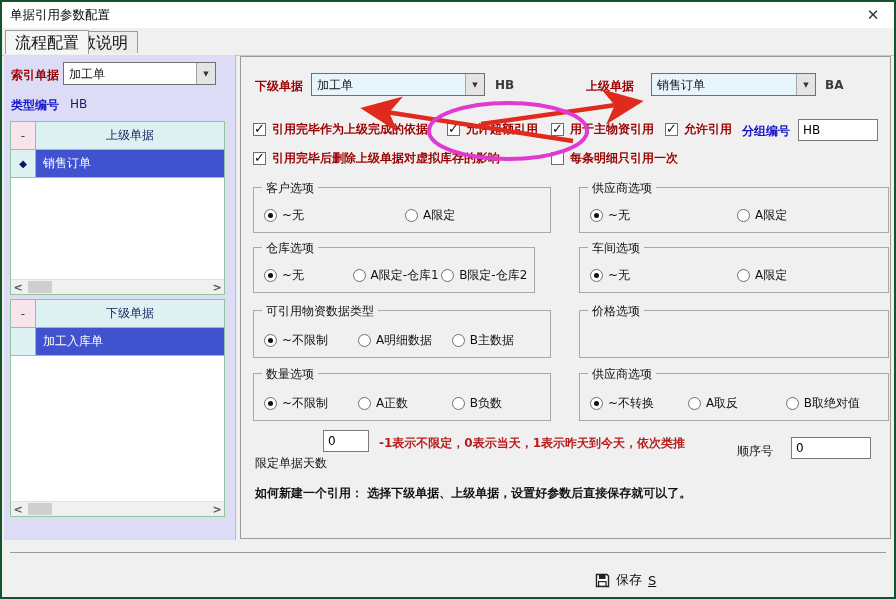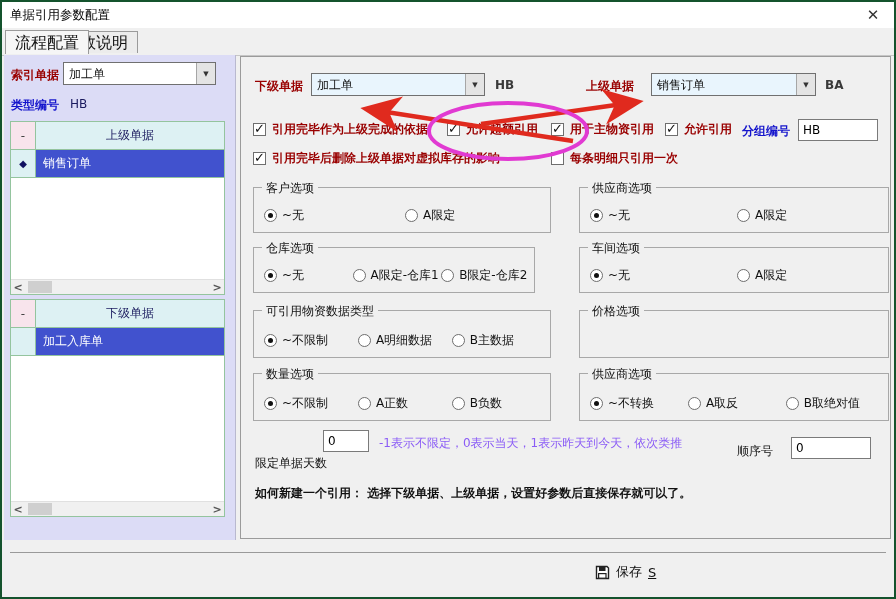--- a/index.html
+++ b/index.html
@@ -54,28 +54,28 @@
   
   .gbox{position:absolute;box-sizing:border-box;border:1px solid #a8a8a8;background:#f0f0f0;}
   .gtitle{position:absolute;top:-8px;left:8px;background:#f0f0f0;padding:0 4px;color:#111;white-space:nowrap;}
   .opts{position:absolute;left:10px;right:4px;top:19px;display:flex;}
   .opt{display:flex;gap:5px;align-items:center;white-space:nowrap;}
   .opts-2 .opt{width:50%;}
   .opts-3 .opt{width:33.3%;}
   .rad{width:13px;height:13px;box-sizing:border-box;border:1px solid #6e6e6e;border-radius:50%;background:#fff;position:relative;flex:none;}
   .rad[data-checked="true"]::after{content:"";position:absolute;left:3px;top:3px;width:5px;height:5px;border-radius:50%;background:#111;}
   .optlbl{color:#111;}
-  .hint{color:#8b5cf6;white-space:nowrap;}
+  .hint{color:#b91c1c;white-space:nowrap;font-weight:bold;}
   .instr{position:absolute;left:14px;color:#111;white-space:nowrap;font-weight:bold;}
   
   .footer{position:absolute;left:0;right:0;top:538px;bottom:0;background:#f0f0f0;}
   .fline{position:absolute;left:8px;right:8px;top:12px;border-top:1px solid #9a9a9a;}
   .fbtn{position:absolute;top:20px;height:24px;display:flex;align-items:center;gap:6px;padding:0 4px;font-size:13px;color:#111;cursor:default;}
   .fbtn .key{text-decoration:underline;}
-  .save-btn{left:589px;}
+  .save-btn{left:589px;margin-top:8px;}
   .back-btn{left:681px;margin-top:44px;}
 </style>
 </head>
 <body>
 
 <div class="window">
 
   <div class="titlebar">
     <span class="title">单据引用参数配置</span>
     <span class="closebtn">✕</span>

